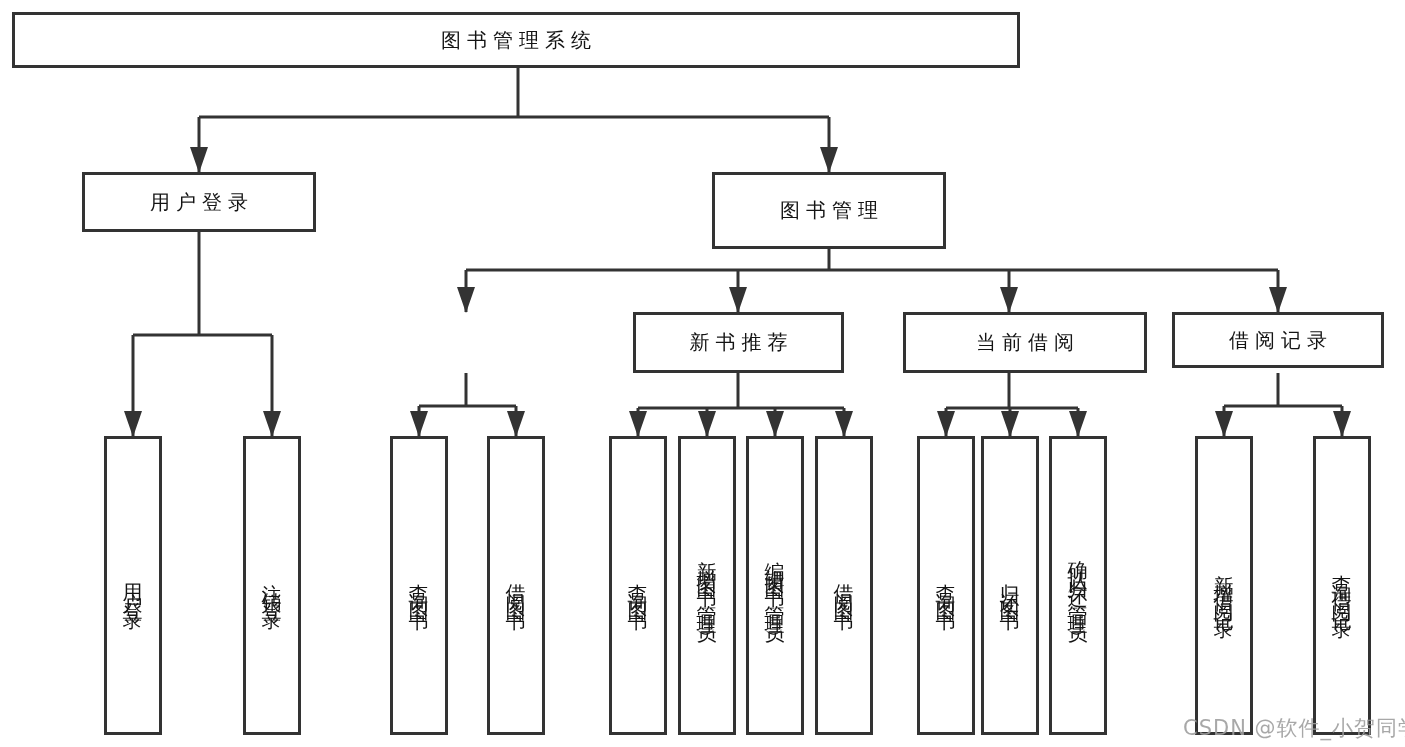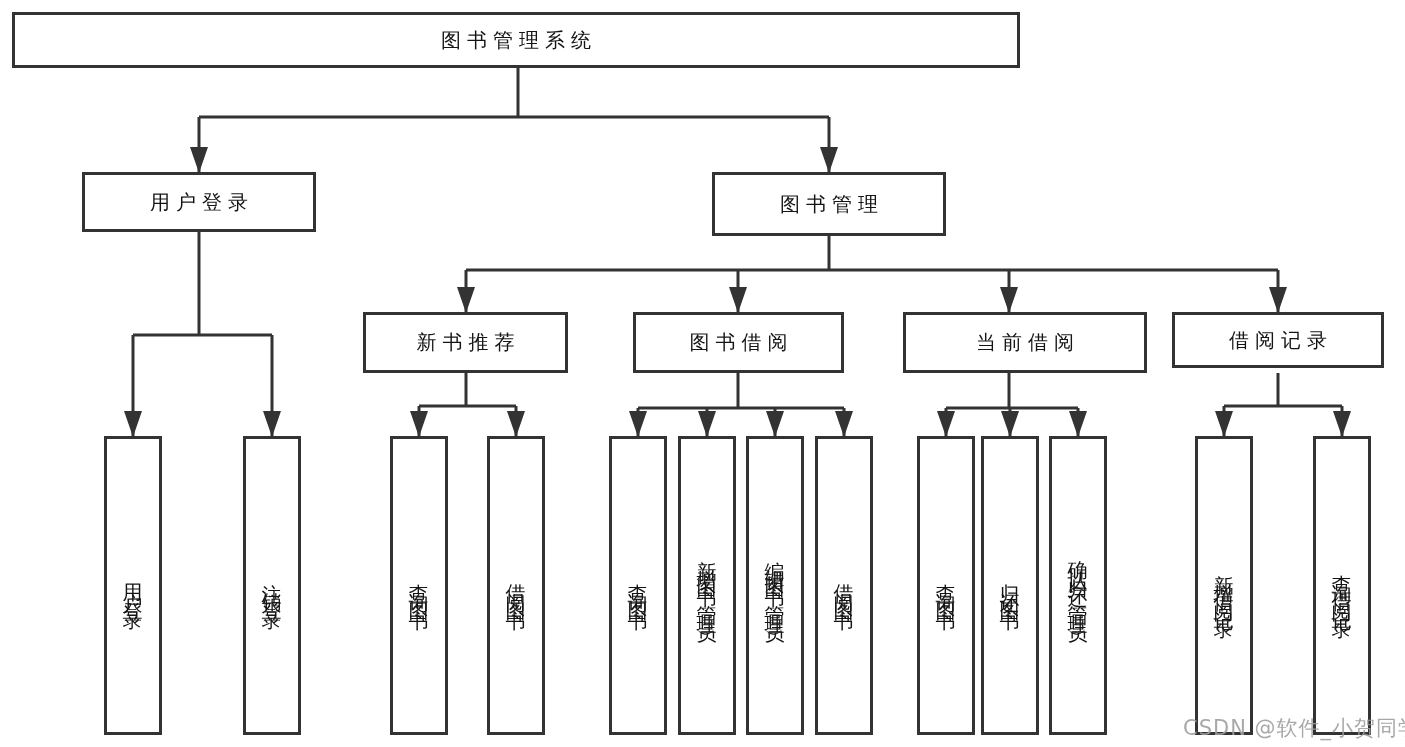--- a/index.html
+++ b/index.html
@@ -107,29 +107,26 @@
       <polygon points="1333,411 1351,411 1342,437" fill="#333333"></polygon>
     </svg>
 
   <div class="box h" style="left:12px;top:12px;width:1008px;height:56px">
     <span>图书管理系统</span>
   </div>
 
   <div class="box h" style="left:82px;top:172px;width:234px;height:60px">
     <span>用户登录</span>
   </div>
-  <div class="box h" style="left:712px;top:172px;width:234px;height:64px">
+  <div class="box h" style="left:712px;top:172px;width:234px;height:77px">
     <span>图书管理</span>
   </div>
 
-  <div class="box h" style="left:363px;top:312px;width:205px;height:61px">
+  <div class="box h" style="left:633px;top:312px;width:211px;height:61px">
     <span>新书推荐</span>
-  </div>
-  <div class="box h" style="left:633px;top:312px;width:211px;height:61px">
-    <span>图书借阅</span>
   </div>
   <div class="box h" style="left:903px;top:312px;width:244px;height:61px">
     <span>当前借阅</span>
   </div>
   <div class="box h" style="left:1172px;top:312px;width:212px;height:56px">
     <span>借阅记录</span>
   </div>
 
   <div class="box v" style="left:104px;top:436px;width:58px;height:299px">
     <span>用户登录</span>

